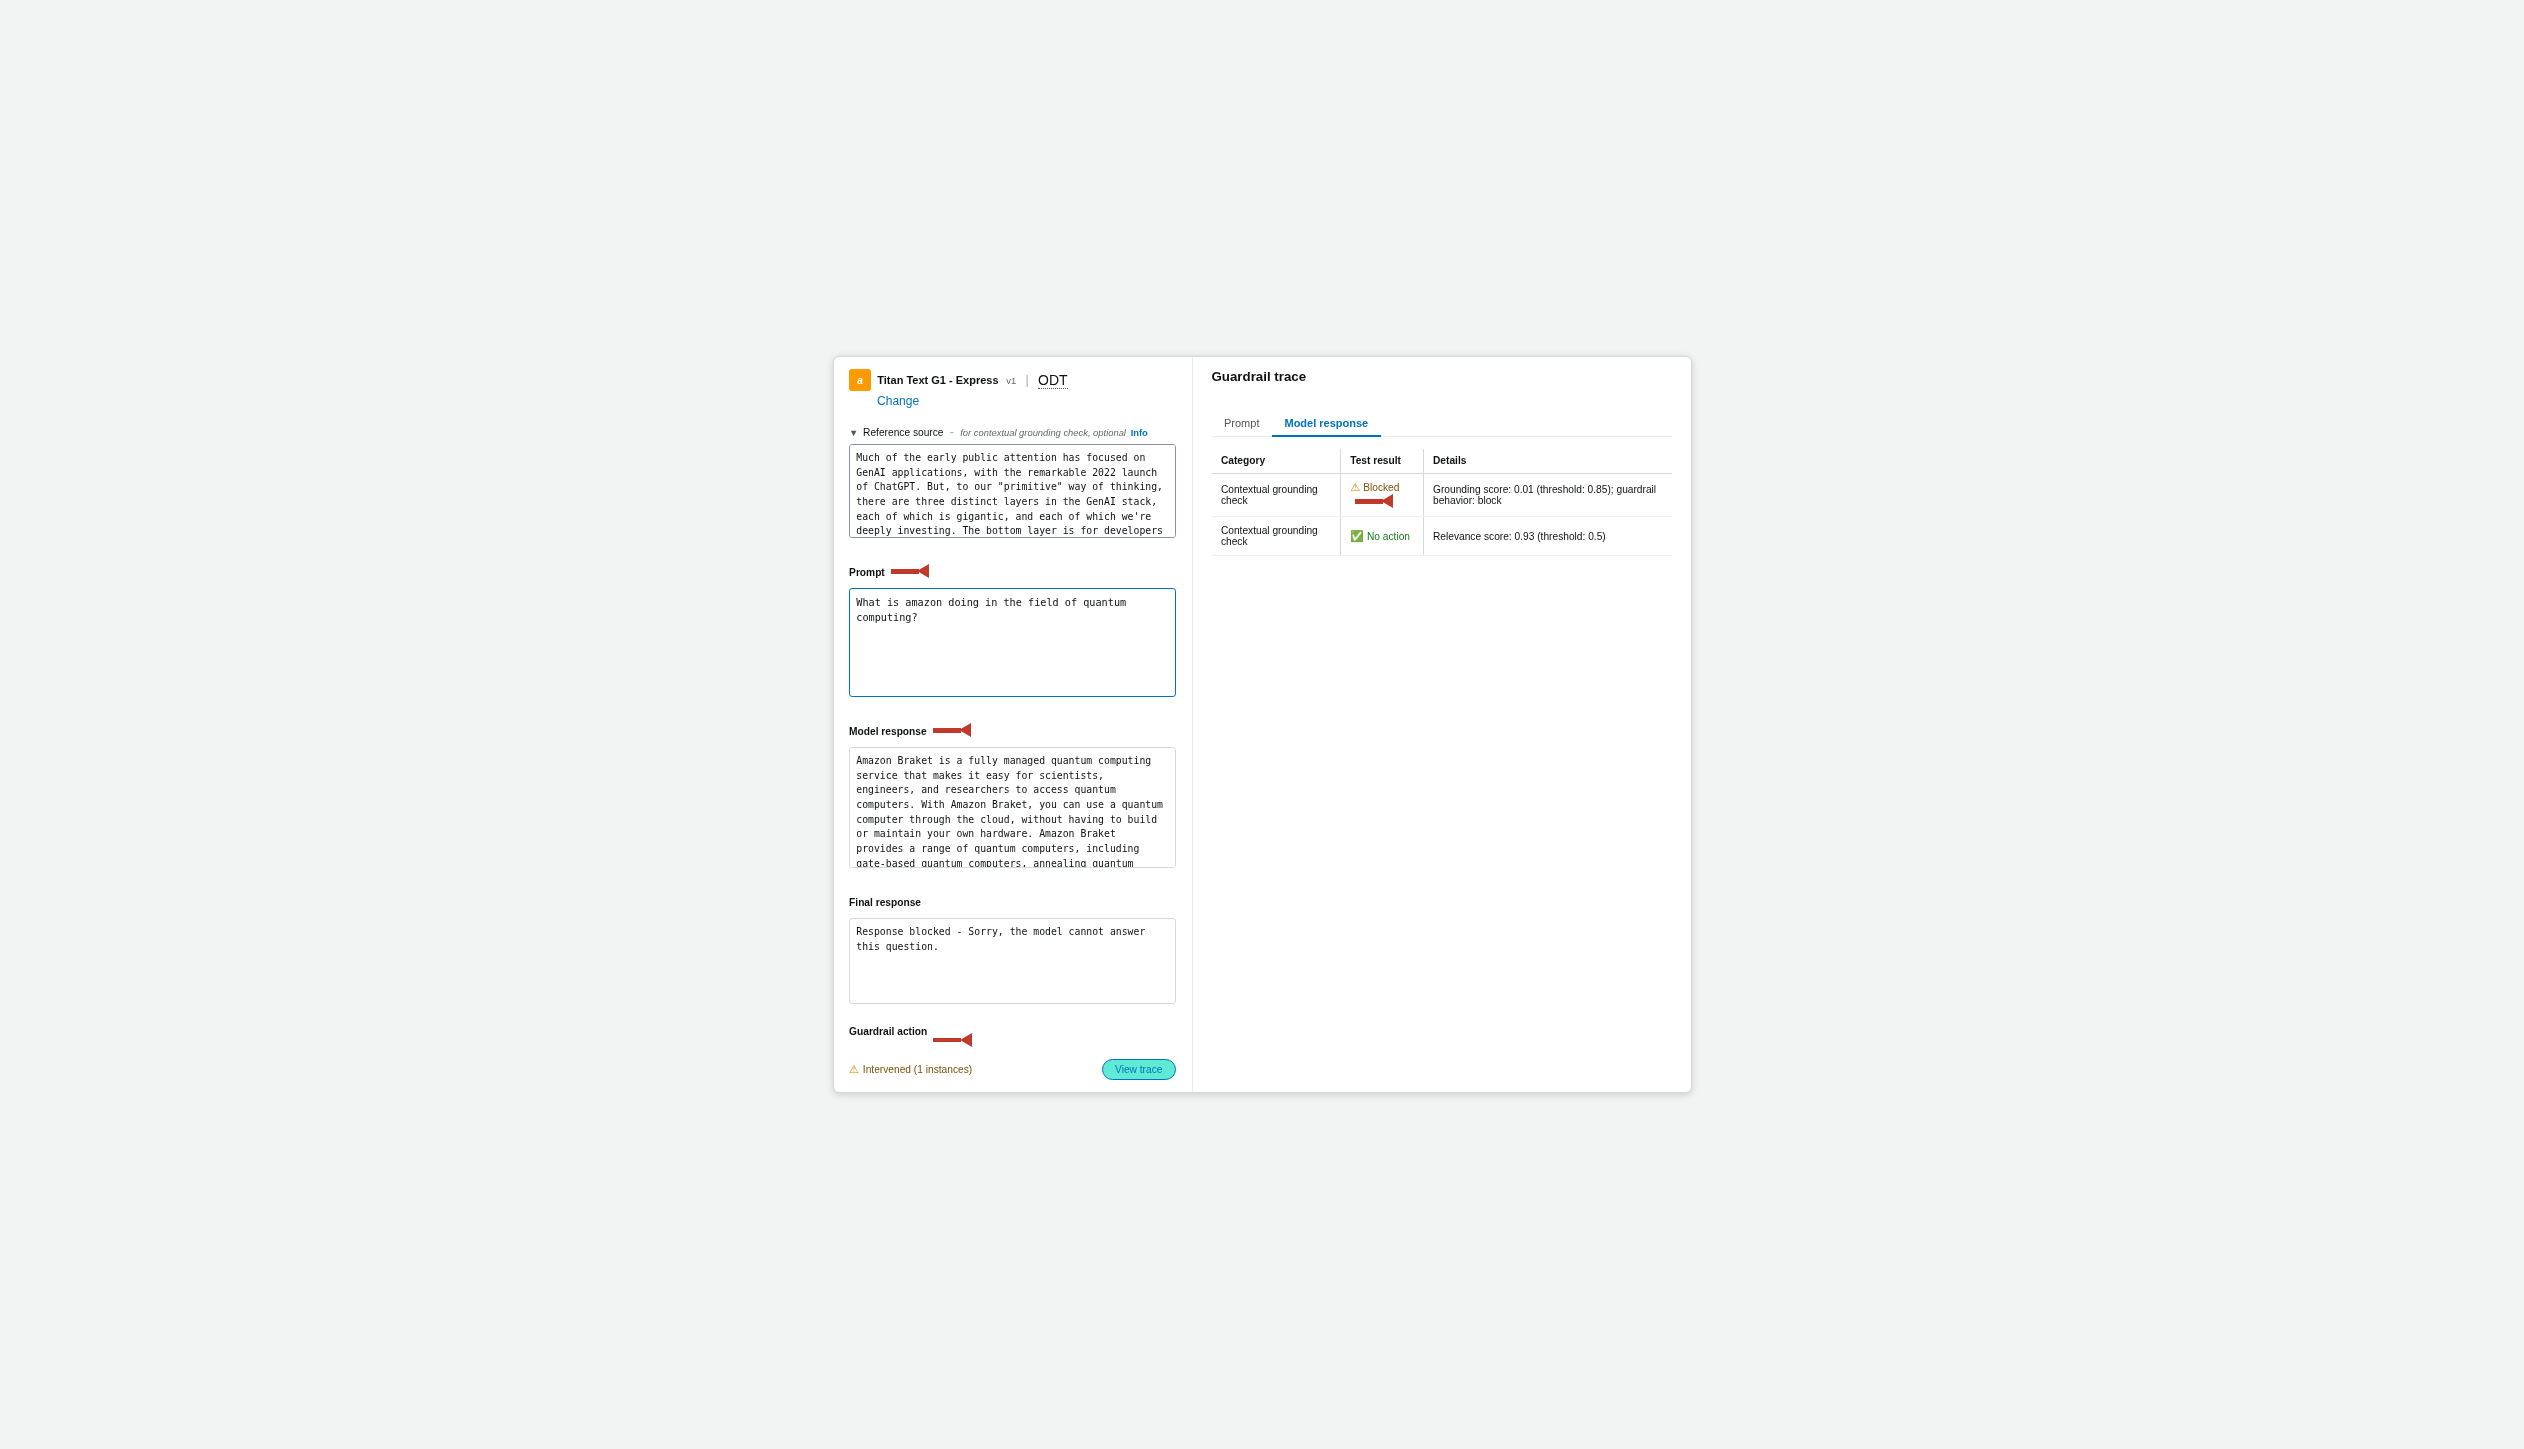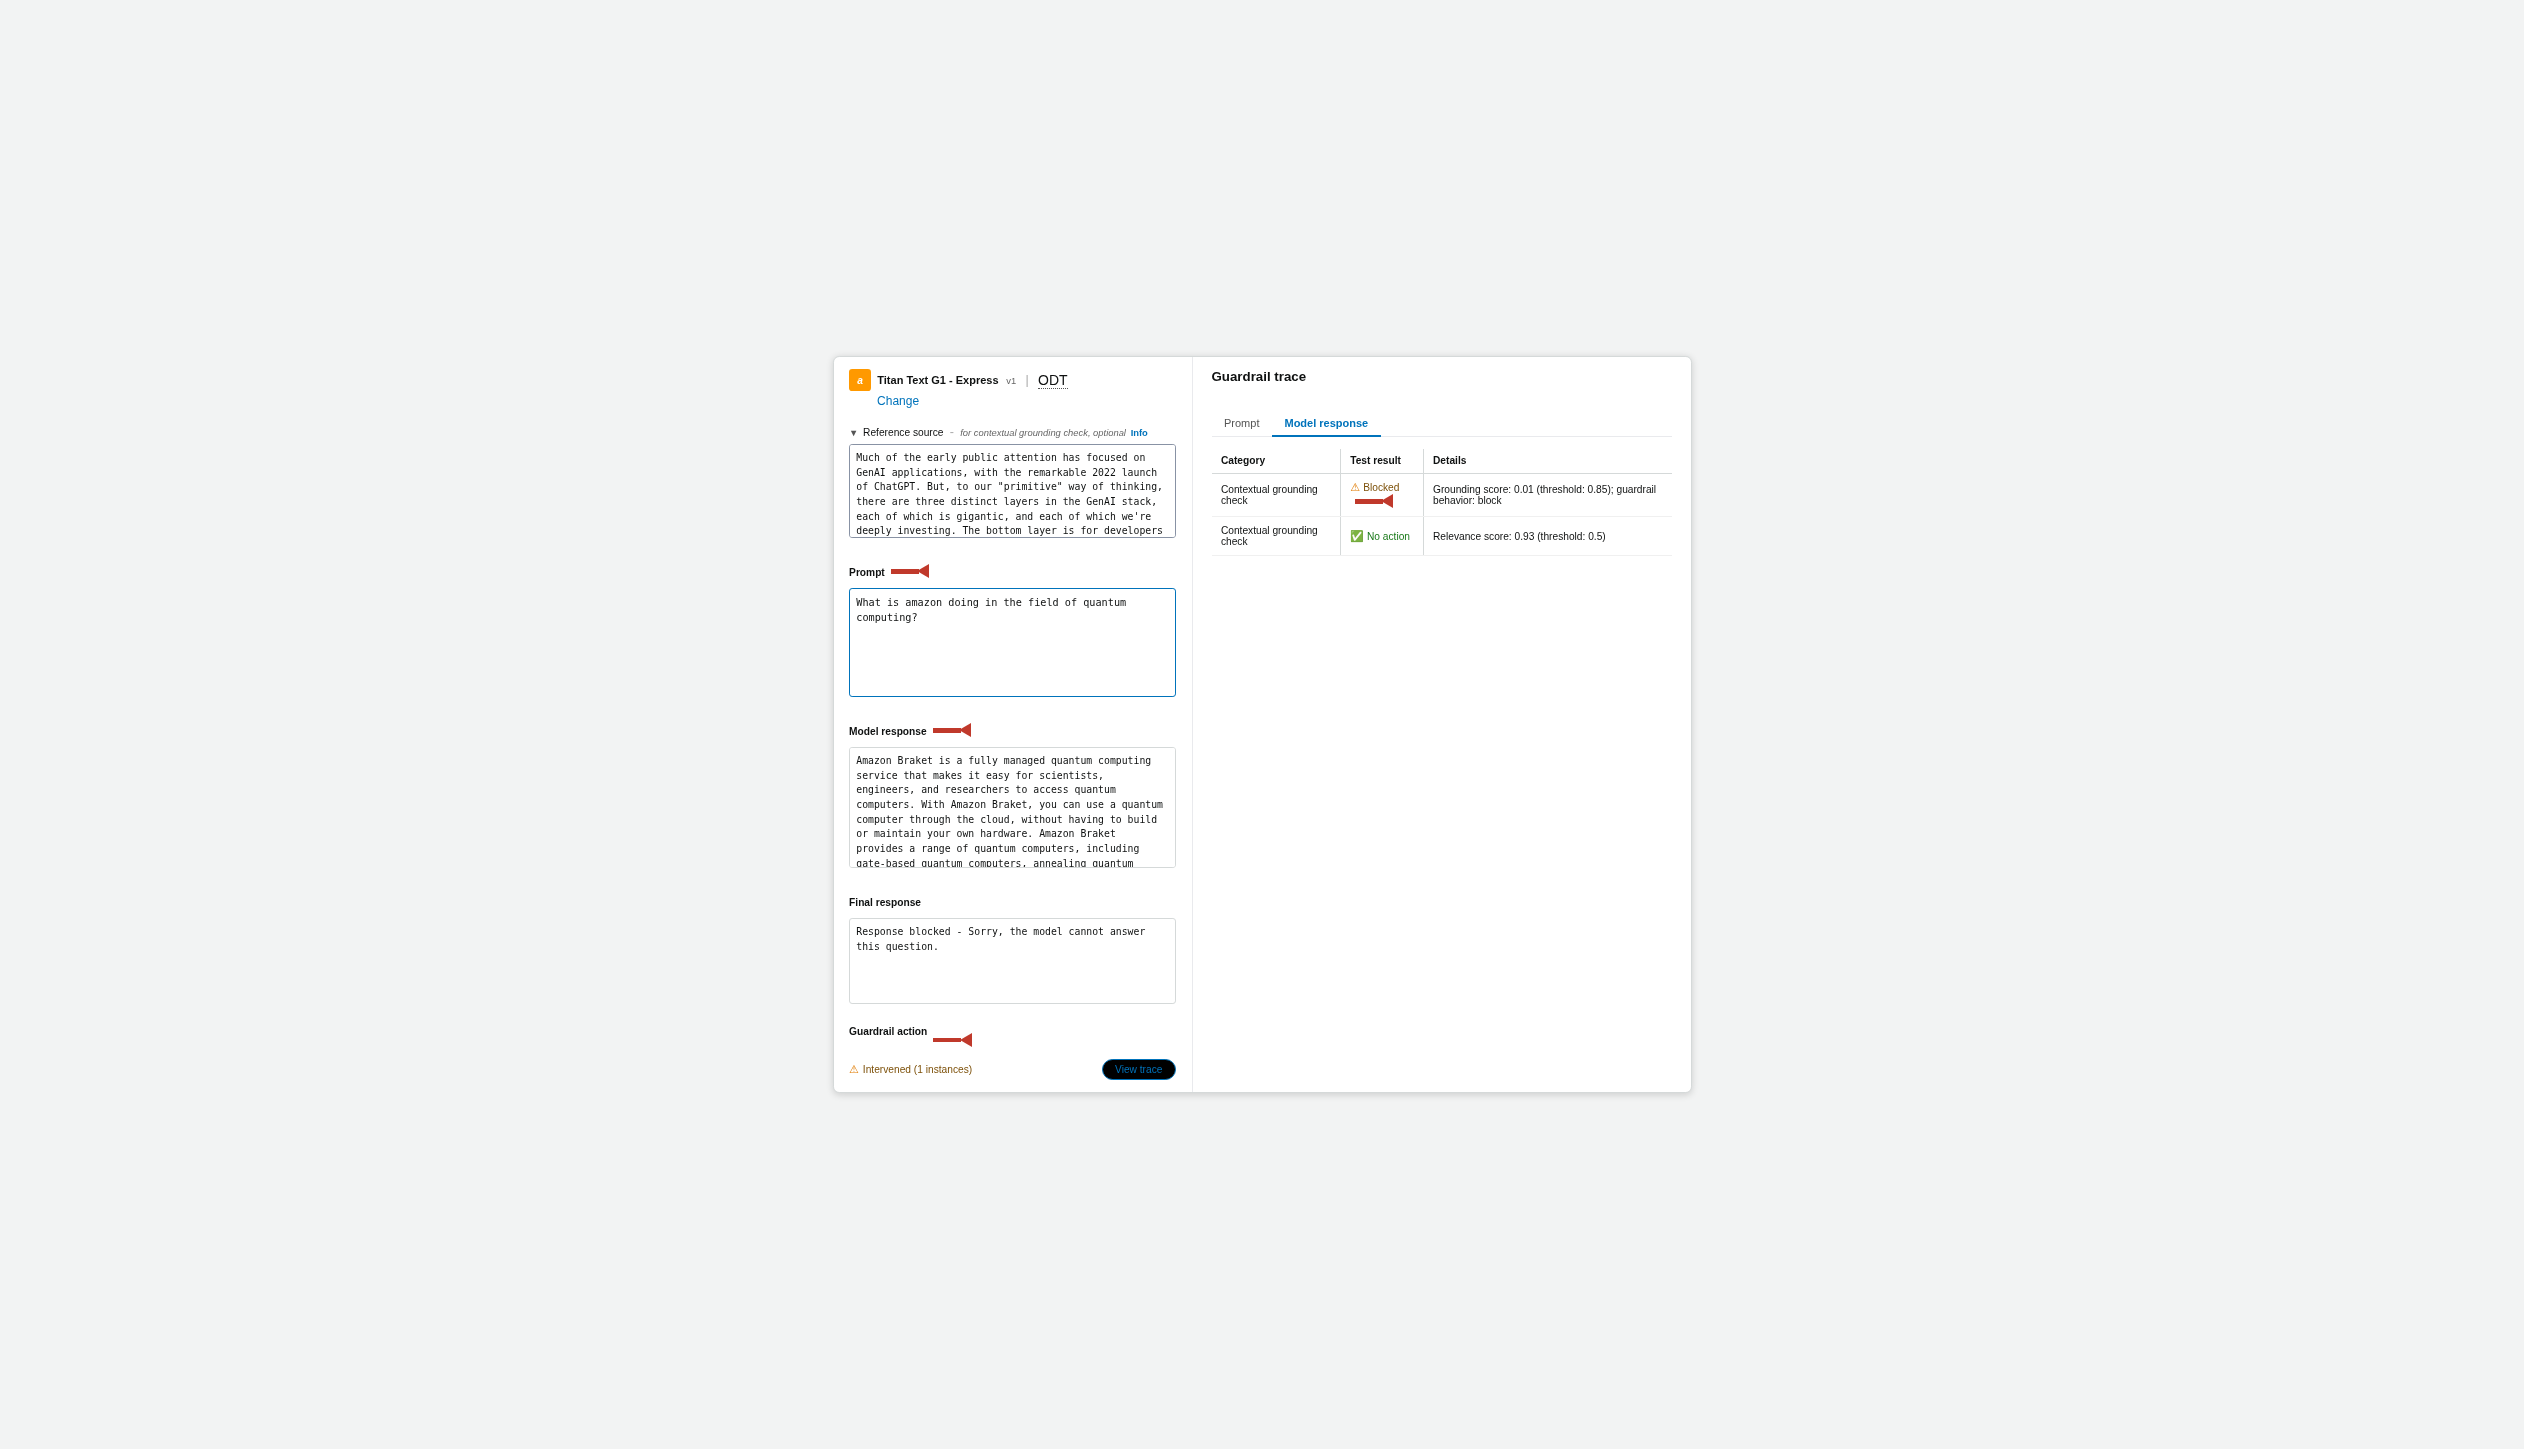--- a/index.html
+++ b/index.html
@@ -208,21 +208,21 @@
       font-size: 10.2px;
       color: #7d510a;
     }
     .warn-icon {
       color: #e07b00;
       font-size: 11px;
     }
     .view-trace-btn {
       border: 1.2px solid #0073bb;
       border-radius: 15.6px;
-      background: #000000;
+      background: #5eead4;
       color: #0073bb;
       font-size: 10.2px;
       font-weight: 500;
       padding: 3.9px 12.5px;
       cursor: pointer;
     }
     
     .right-panel {
       flex: 1;
       padding: 12.5px 19px;

